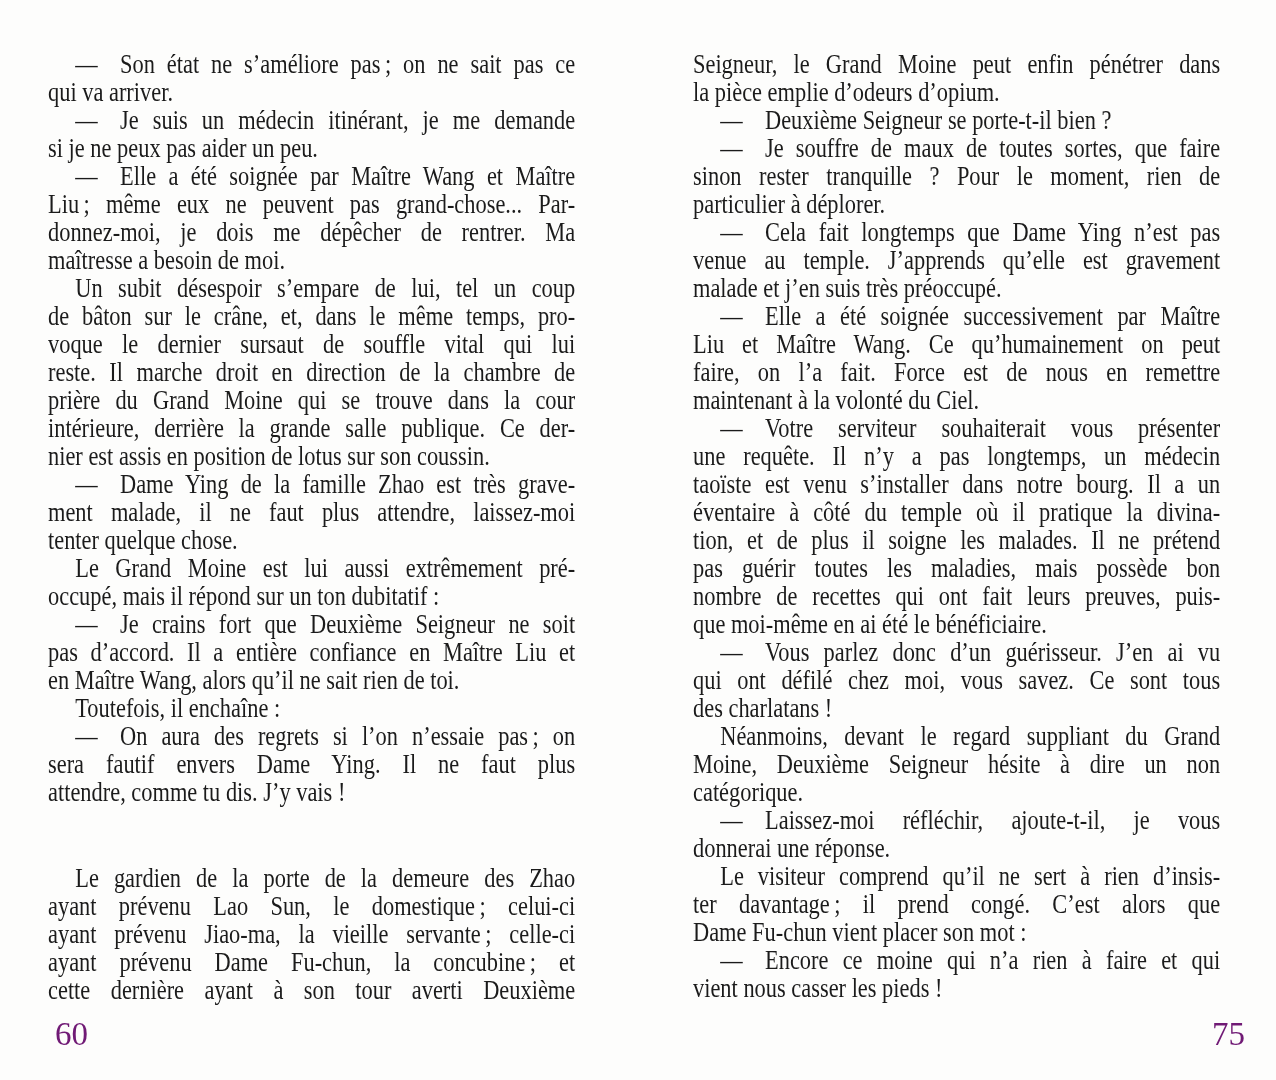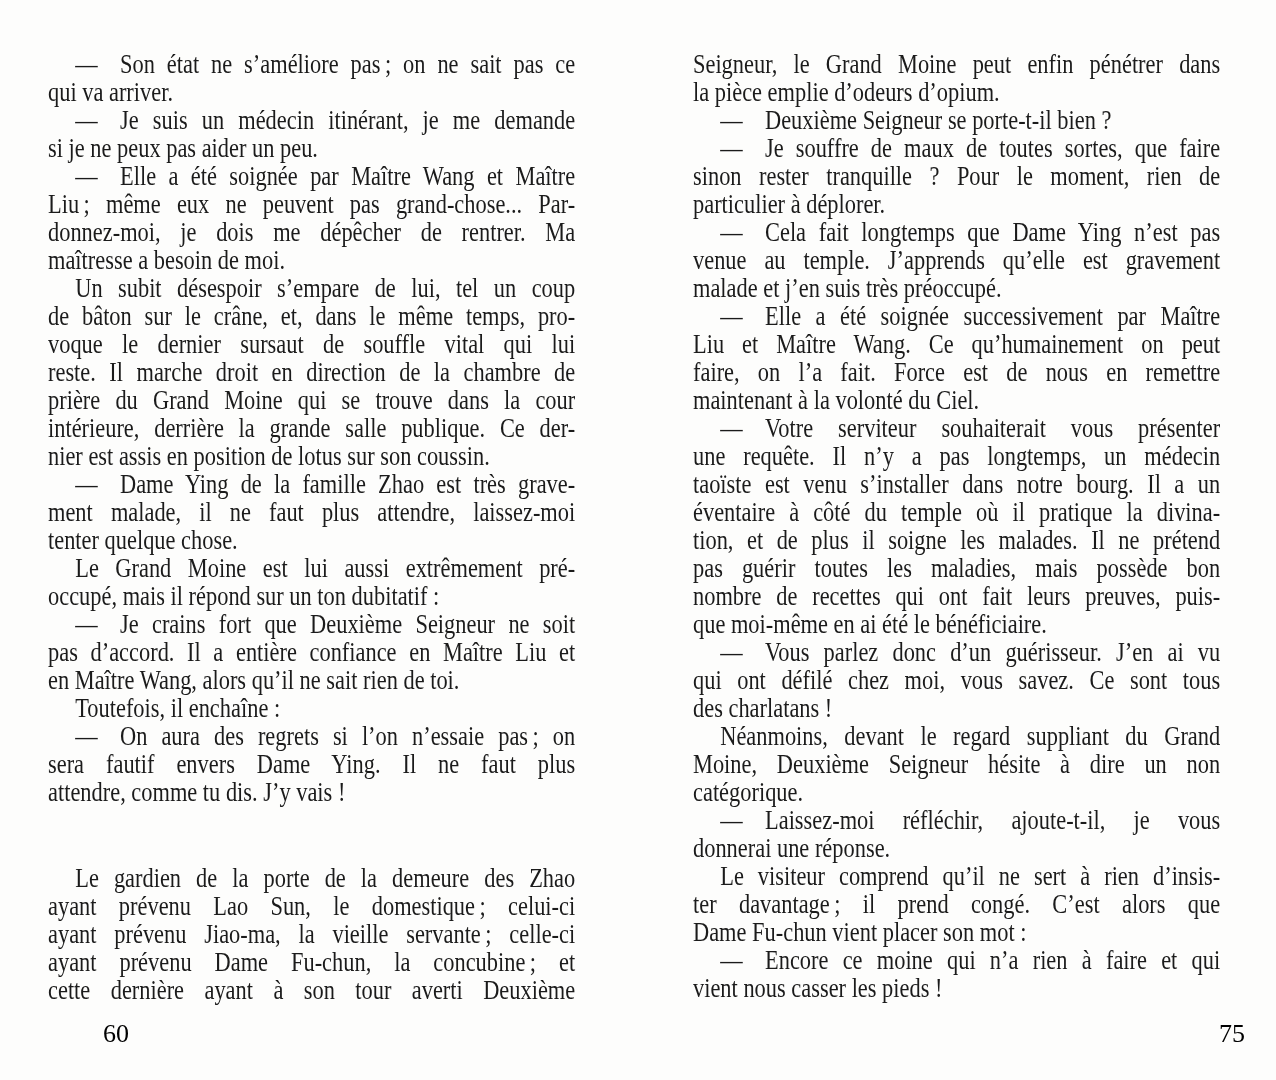--- a/index.html
+++ b/index.html
@@ -33,24 +33,23 @@
   .line {
     text-align: justify;
     text-align-last: justify;
     white-space: normal;
   }
   .line.line-end { text-align-last: left; }
   .line.indent { text-indent: 34px; }
   .section-gap { height: 58px; }
   .page-number {
     position: absolute;
-    font-size: 26px;
+    font-size: 33px;
     line-height: 28px;
-    color: #000000;
-    margin-left: 48px;
+    color: #701a75;
   }
   #pageno-left  { left: 55px;  top: 1020px; }
   #pageno-right { right: 31px; top: 1020px; }
 </style>
 </head>
 <body>
 
 <div class="scan">
 
   <div id="col-left" class="column">

